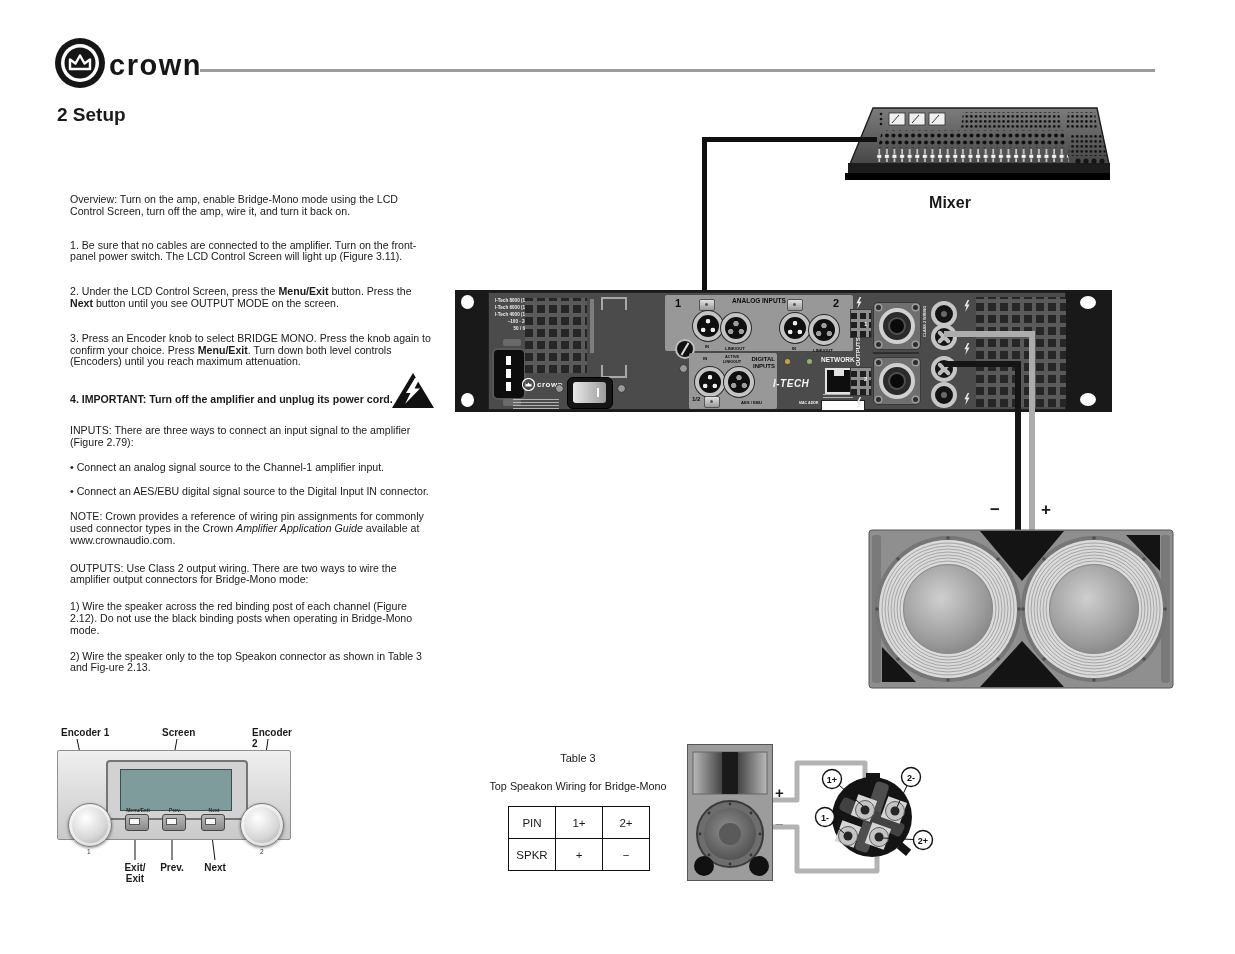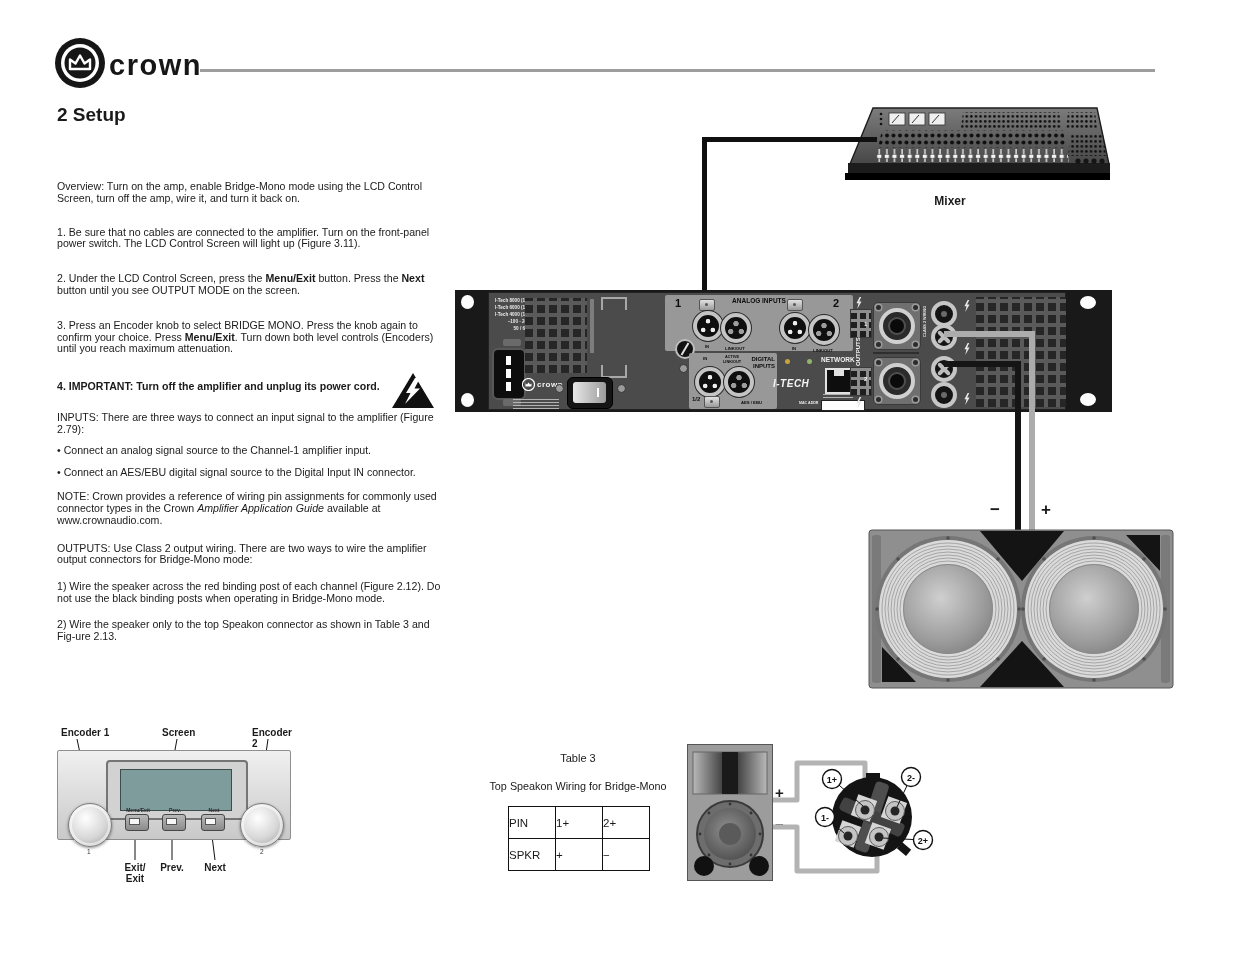--- a/index.html
+++ b/index.html
@@ -1,21 +1,21 @@
 <!DOCTYPE html>
 <html><head>
 <meta charset="utf-8">
 <style>
   html,body{margin:0;padding:0;background:#fff;}
   #viewport{position:relative;width:1235px;height:954px;background:#fff;overflow:hidden;
     font-family:"Liberation Sans","DejaVu Sans",sans-serif;color:#1a1a1a;}
   .abs{position:absolute;}
   
   #leftcol{left:57px;top:181px;width:388px;font-size:10.6px;line-height:11.8px;}
-  #leftcol p{margin:0;}
+  #leftcol p{margin:13px;}
   .b{font-weight:bold;}
   .it{font-style:italic;}
   .mb22{margin-bottom:22px!important}.mb23{margin-bottom:23px!important}.mb26{margin-bottom:26px!important}
   .mb19{margin-bottom:19px!important}.mb9{margin-bottom:9px!important}.mb11{margin-bottom:11px!important}
   .mb12{margin-bottom:12px!important}.mb16{margin-bottom:16px!important}.mb15{margin-bottom:15px!important}.mb14{margin-bottom:14px!important}
   
   #rule{left:200px;top:69px;width:955px;height:3px;background:#9d9d9d;}
   #title{left:57px;top:104px;font-size:19px;font-weight:bold;}
   
   .vent{background-color:#5a5a5a;
@@ -49,21 +49,21 @@
   .microtxt{background-image:repeating-linear-gradient(0deg,#c4c4c4 0 1px,transparent 1px 3px);opacity:.85;}
   
   .pbtn{position:absolute;width:22px;height:15px;background:linear-gradient(#b9b9b9,#8b8b8b);border:1px solid #474747;border-radius:3px;}
   .pbtn:after{content:"";position:absolute;left:3px;top:3px;width:9px;height:5px;background:#f6f6f6;border:1px solid #555;}
   .knob{position:absolute;width:42px;height:42px;border-radius:50%;border:1px solid #7d7d7d;
     background:radial-gradient(circle at 40% 34%,#ffffff,#d6d6d6 55%,#a9a9a9 85%,#8f8f8f);
     box-shadow:0 1px 3px rgba(0,0,0,.45), inset 0 0 0 3px rgba(255,255,255,.55);}
   .callout{font-size:10px;font-weight:bold;}
   
   #t3{border-collapse:collapse;}
-  #t3 td{border:1.2px solid #111;width:46px;height:31px;font-size:11.5px;padding:0;}
+  #t3 td{border:1.2px solid #111;width:46px;height:31px;text-align:center;font-size:11.5px;padding:0;}
   .amp-lbl-w{color:#f2f2f2;font-weight:bold;}
 </style>
 </head>
 <body>
 
 <div id="viewport">
 
   <svg class="abs" style="left:53px;top:36px;" width="160" height="56" viewBox="0 0 160 56">
     <circle cx="27" cy="27" r="25" fill="#161616"></circle>
     <circle cx="27" cy="27" r="19" fill="#fff"></circle>
@@ -126,21 +126,21 @@
     <polygon points="33,45 222,45 224,58 29,58" fill="url(#sl)"></polygon>
     <polygon points="226,30 258,30 261,52 223,52" fill="url(#kd2)"></polygon>
     <circle cx="233" cy="57" r="2.6" fill="#151515"></circle>
       <circle cx="241" cy="57" r="2.6" fill="#151515"></circle>
       <circle cx="249" cy="57" r="2.6" fill="#151515"></circle>
       <circle cx="257" cy="57" r="2.6" fill="#151515"></circle>
     <circle cx="36" cy="10" r="1.3" fill="#111"></circle>
       <circle cx="36" cy="15" r="1.3" fill="#111"></circle>
       <circle cx="36" cy="20" r="1.3" fill="#111"></circle>
   </svg>
-  <div class="abs" style="left:900px;top:194px;width:100px;text-align:center;font-size:12px;font-weight:bold;">Mixer</div>
+  <div class="abs" style="left:900px;top:194px;width:100px;text-align:center;font-size:16px;font-weight:bold;">Mixer</div>
 
   <div class="wire" style="left:702px;top:137px;width:175px;height:5px;background:#101010;"></div>
   <div class="wire" style="left:702px;top:137px;width:5px;height:181px;background:#101010;"></div>
 
   <div class="abs" style="left:455px;top:290px;width:657px;height:122px;background:#191919;">
 
     <div class="abs" style="left:6px;top:5px;width:13px;height:14px;border-radius:50%;background:#fff;"></div>
     <div class="abs" style="left:6px;top:103px;width:13px;height:14px;border-radius:50%;background:#fff;"></div>
     <div class="abs" style="left:625px;top:6px;width:16px;height:13px;border-radius:50%;background:#fff;"></div>
     <div class="abs" style="left:625px;top:103px;width:16px;height:13px;border-radius:50%;background:#fff;"></div>

